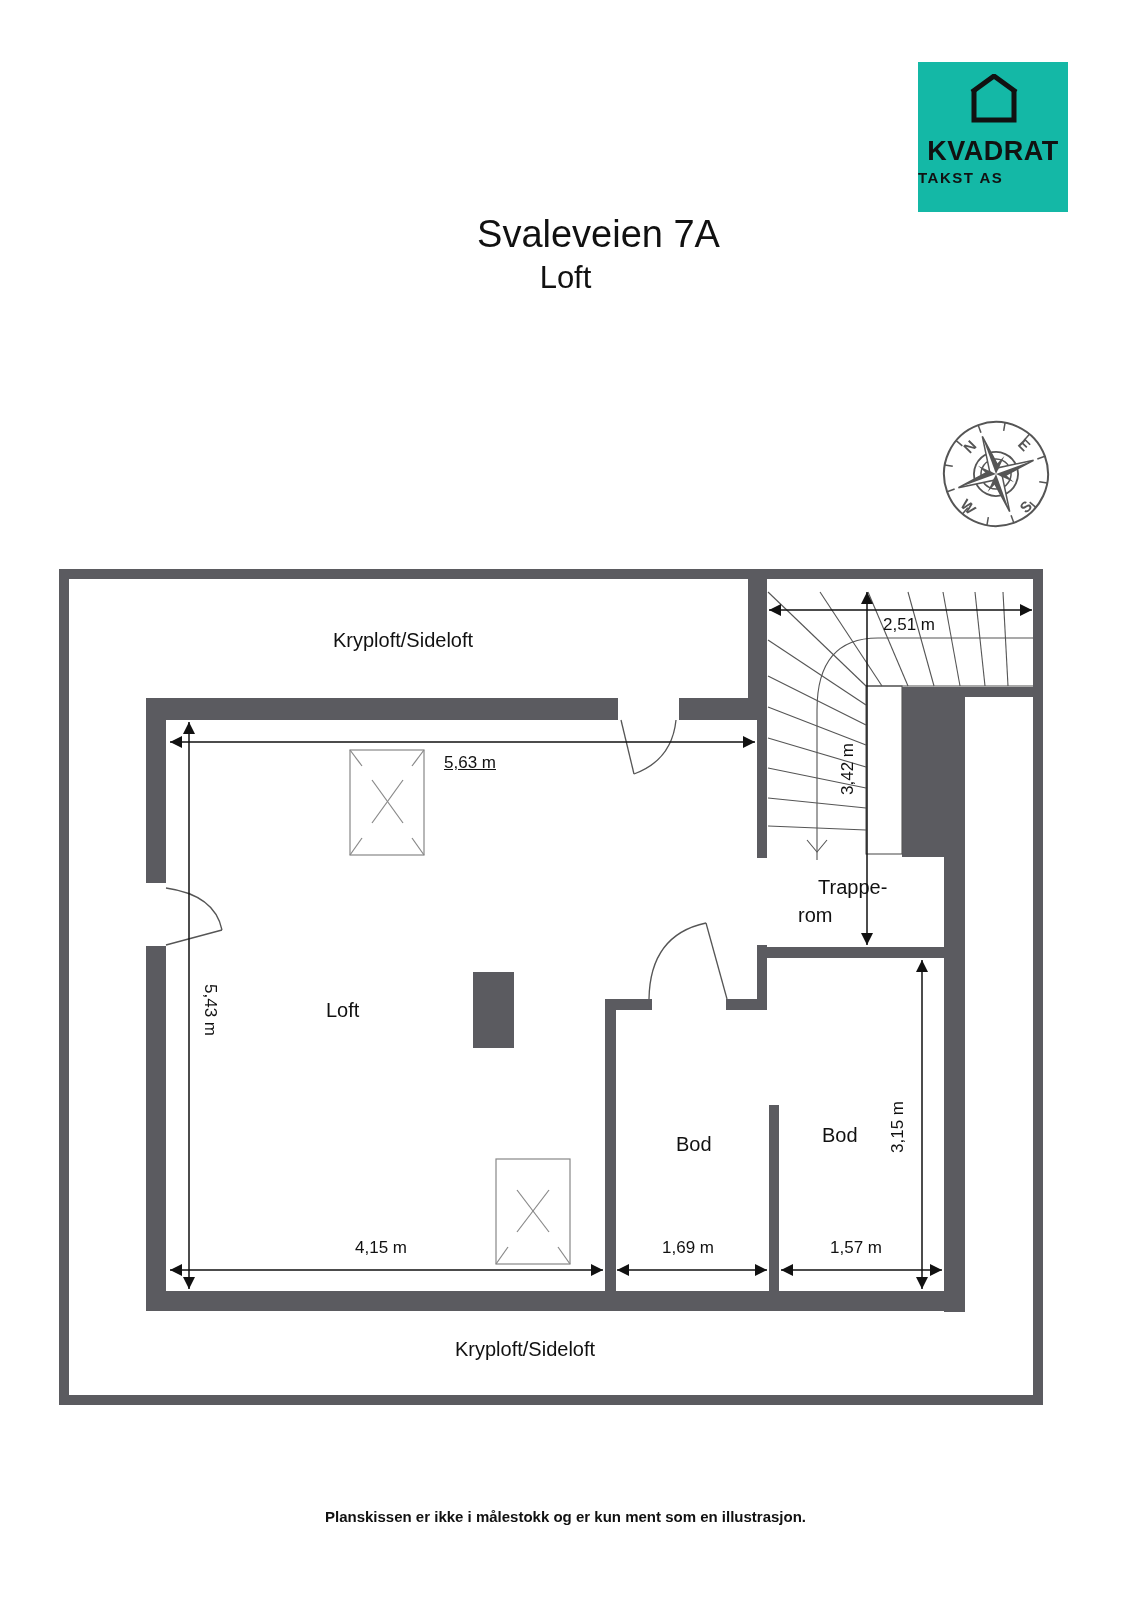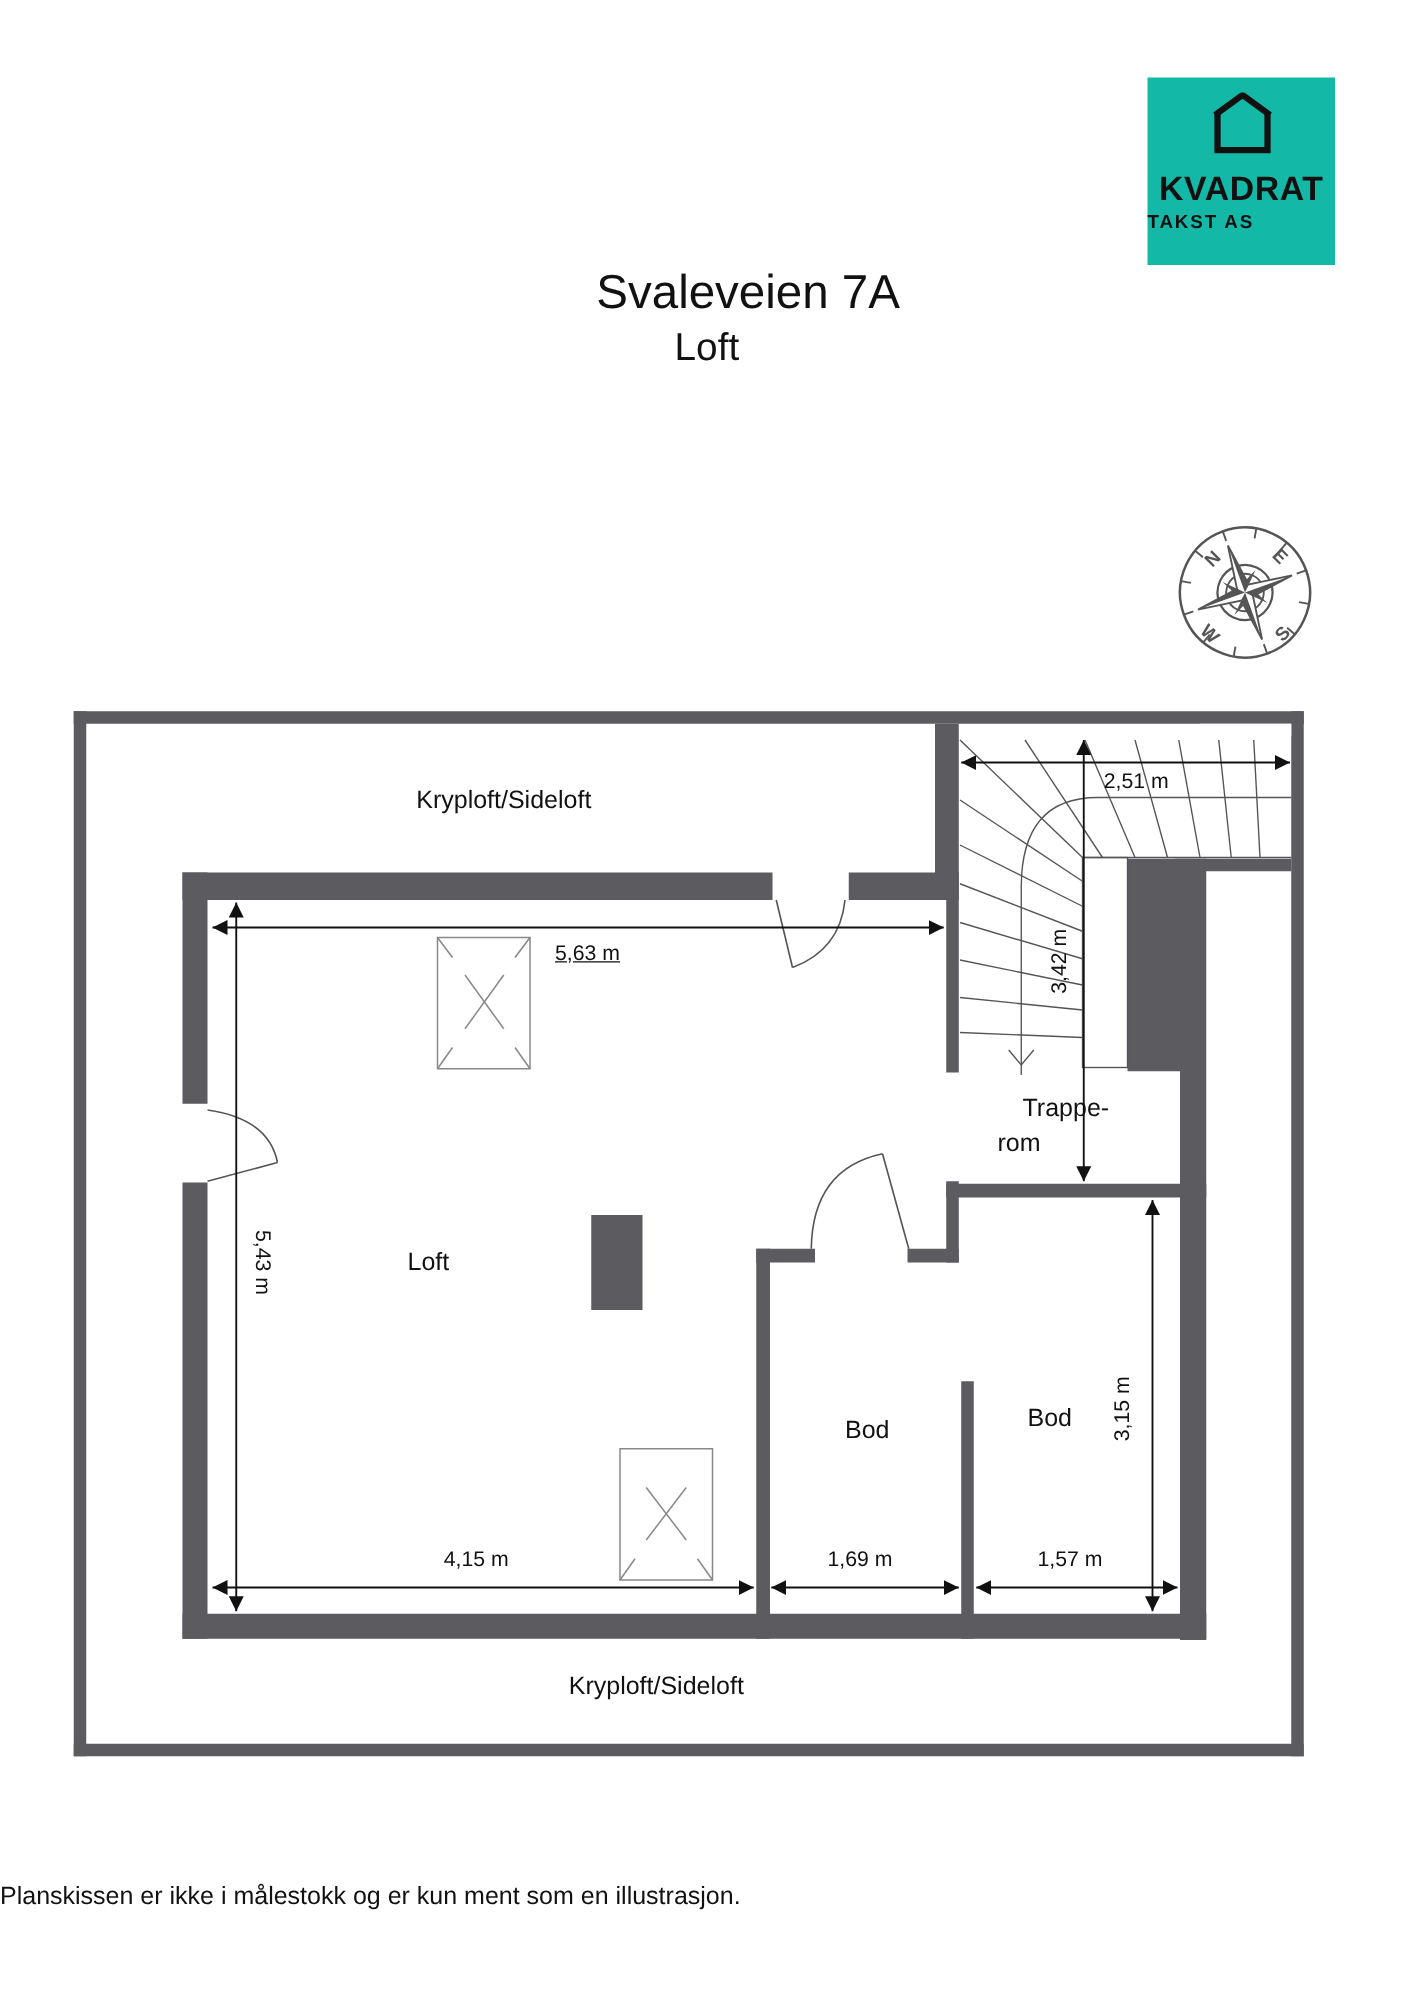--- a/index.html
+++ b/index.html
@@ -11,22 +11,22 @@
   .logo-name { position:absolute; left:0; width:150px; top:74px; text-align:center;
                font-weight:bold; font-size:27px; letter-spacing:0.5px; color:#111; }
   .logo-sub { position:absolute; left:0; width:150px; top:107px; text-align:left;
               font-weight:bold; font-size:15px; letter-spacing:1.5px; color:#111; }
   .title { position:absolute; left:0; width:1131px; top:213px; text-align:center;
            font-size:38px; color:#111;padding-left:33px; }
   .subtitle { position:absolute; left:0; width:1131px; top:260px; text-align:center;
               font-size:31px; color:#111; }
   .compass { position:absolute; left:940px; top:418px; }
   .plan { position:absolute; left:0; top:0; }
-  .footer { position:absolute; left:0; width:1131px; top:1508px; text-align:left;
-            font-size:20px; line-height:18px; color:#111; }
+  .footer { position:absolute; left:0; width:1131px; top:1508px; text-align:center;
+            font-size:15px; line-height:18px; color:#111;font-weight:bold; }
   .lbl { position:absolute; white-space:nowrap; color:#111; }
   .room { font-size:20px; }
   .dim { font-size:17px; }
   .rot { transform-origin:center center; transform:rotate(-90deg); }
   .rot90 { transform-origin:center center; transform:rotate(90deg); }
 </style>
 </head>
 <body>
 
 <div class="logo">

